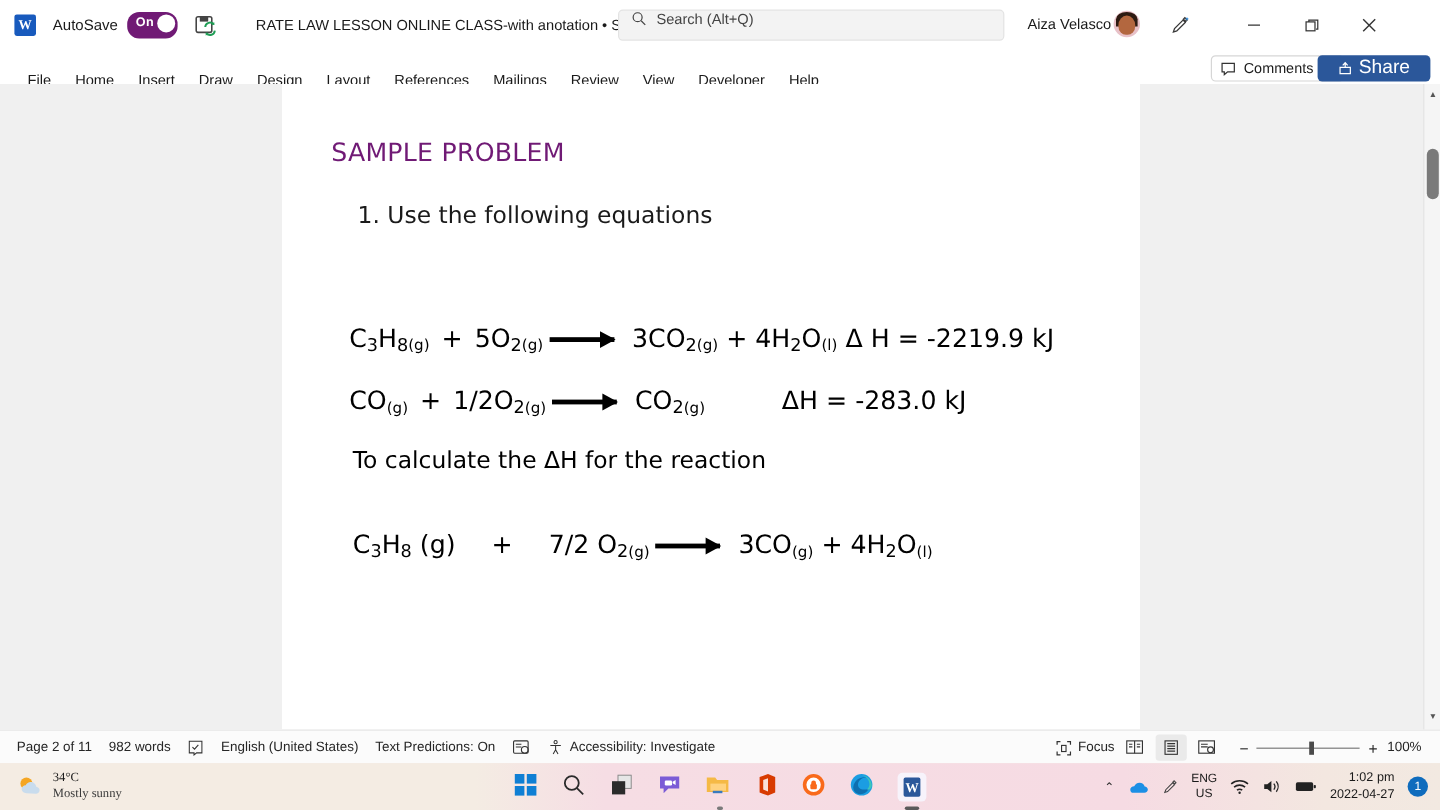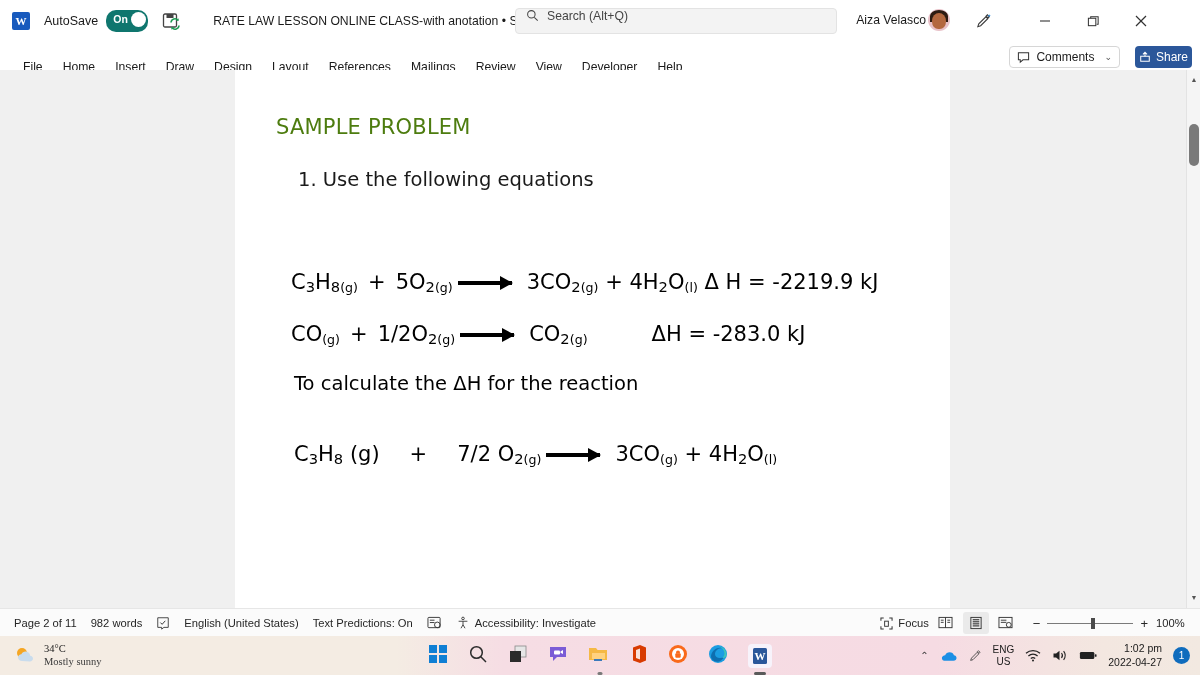--- a/index.html
+++ b/index.html
@@ -18,21 +18,21 @@
   }
   .word-logo {
     width: 18px; height: 18px; margin-left: 12px; border-radius: 2px;
     background: #185abd; color: #fff; font-size: 11px; font-weight: bold;
     display: flex; align-items: center; justify-content: center;
     font-family: "Liberation Serif", serif;
   }
   .autosave-label { margin-left: 14px; font-size: 12.5px; color: #1a1a1a; }
   .toggle {
     margin-left: 8px; width: 42px; height: 22px; border-radius: 10px;
-    background: #0f766e; position: relative; display: flex; align-items: center;
+    background: #701a75; position: relative; display: flex; align-items: center;
   }
   .toggle .knob {
     position: absolute; right: 2px; top: 2px; width: 15px; height: 15px;
     border-radius: 50%; background: #fff;
   }
   .toggle .on-text {
     position: absolute; left: 7px; top: 3px; font-size: 10.5px;
     color: #fff; font-weight: bold; letter-spacing: .2px;
   }
   .save-sync-icon { margin-left: 13px; width: 20px; height: 20px; position: relative; }
@@ -89,38 +89,38 @@
   }
   .comments-btn {
     position: absolute; right: 80px; top: 4px; height: 22px;
     border: 1px solid #d6d6d6; border-radius: 4px; background: #fff;
     display: flex; align-items: center; padding: 0 7px; gap: 6px;
     font-size: 12px; color: #1a1a1a;
   }
   .share-btn {
     position: absolute; right: 8px; top: 4px; height: 22px;
     background: #2b579a; color: #fff; border-radius: 4px;
-    display: flex; align-items: center; padding: 0 4px; gap: 5px;
-    font-size: 12px;
+    display: flex; align-items: center; padding: 0 17px; gap: 5px;
+    font-size: 16px;
   }
 
   
   .workspace {
     position: absolute; left: 0; top: 70px; width: 1200px; height: 538px;
     background: #f0f0f0; overflow: hidden;
   }
   .page {
     position: absolute; left: 235px; top: 0px; width: 715px; height: 538px;
     background: #ffffff;
   }
   .doc-content { position: absolute; left: 0; top: 0; width: 715px; }
 
   .h-sample {
     position: absolute; left: 41px; top: 45px;
-    font-size: 21px; color: #4d7c0f; letter-spacing: .2px;
+    font-size: 21px; color: #701a75; letter-spacing: .2px;
     font-family: "DejaVu Sans", sans-serif; font-weight: 400;
   }
   .li-1 {
     position: absolute; left: 63px; top: 98px;
     font-size: 19.5px; color: #1a1a1a;
     font-family: "DejaVu Sans", sans-serif;
   }
   .eqline {
     position: absolute; color: #000;
     font-family: "DejaVu Sans", sans-serif; white-space: nowrap;

